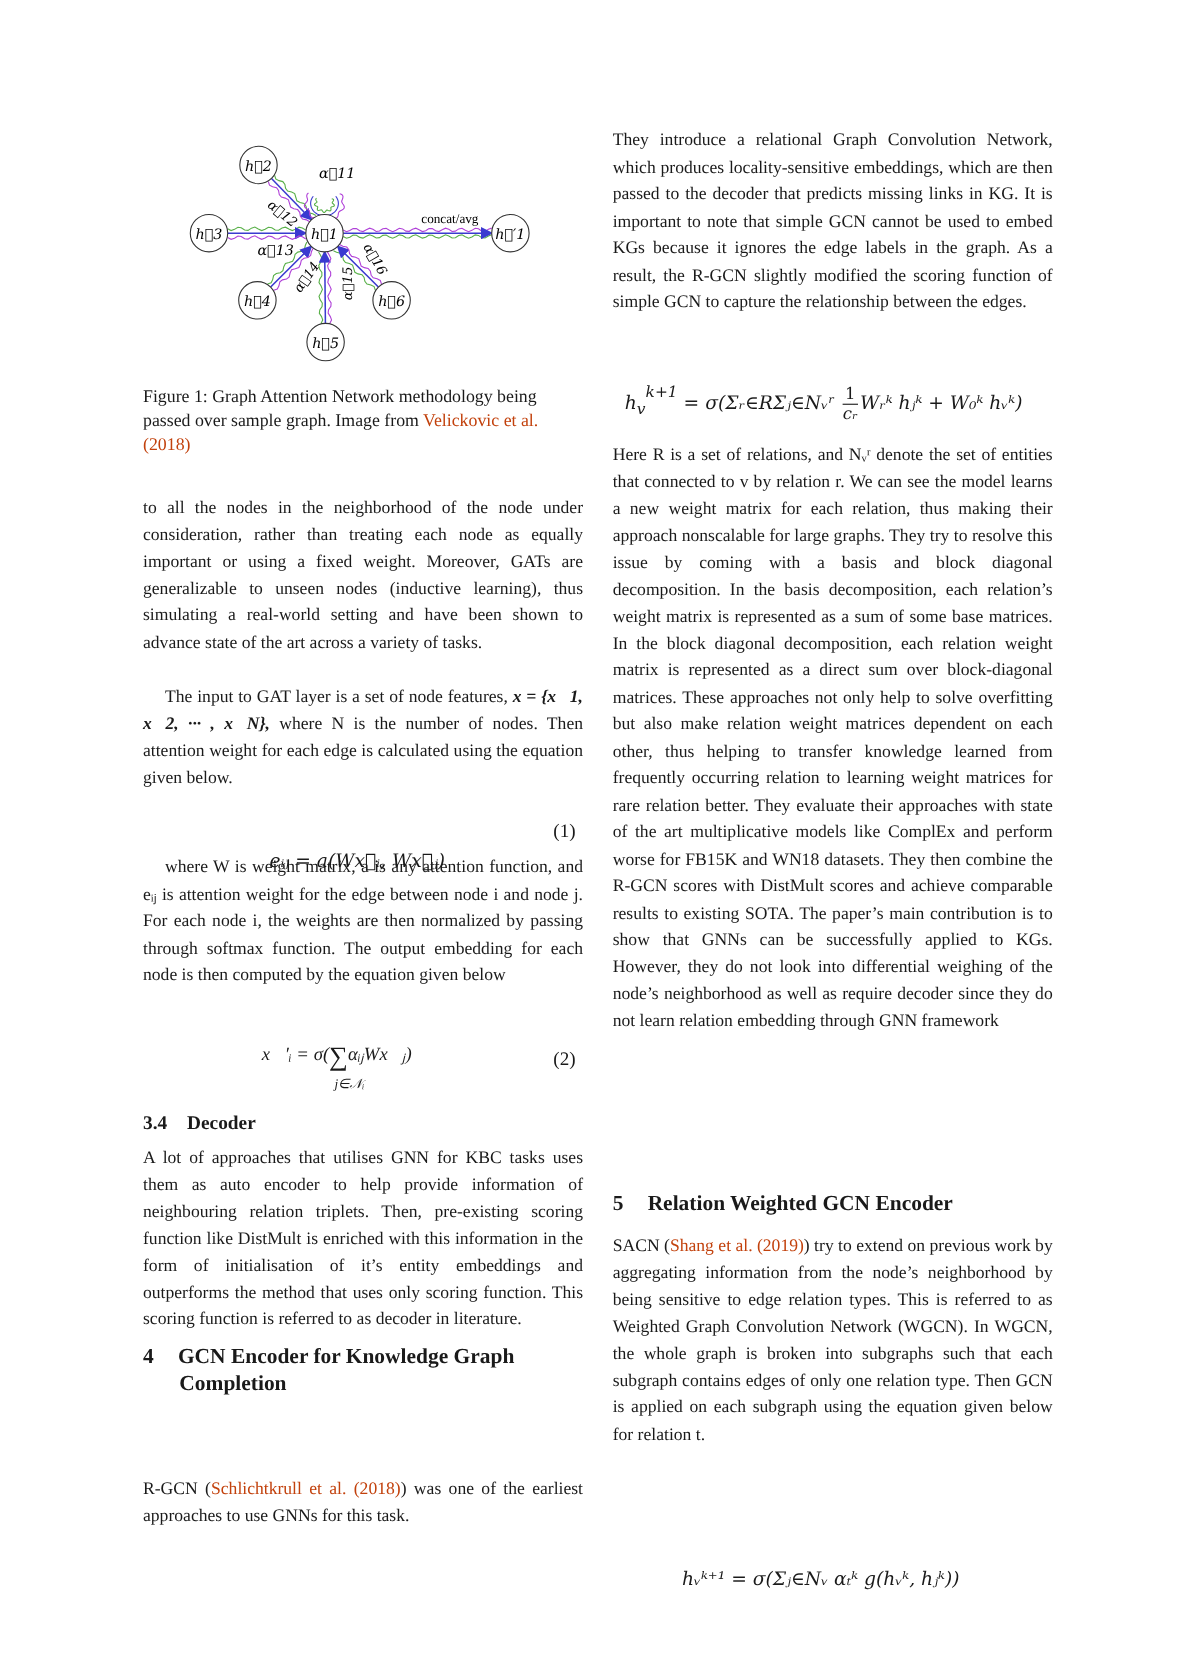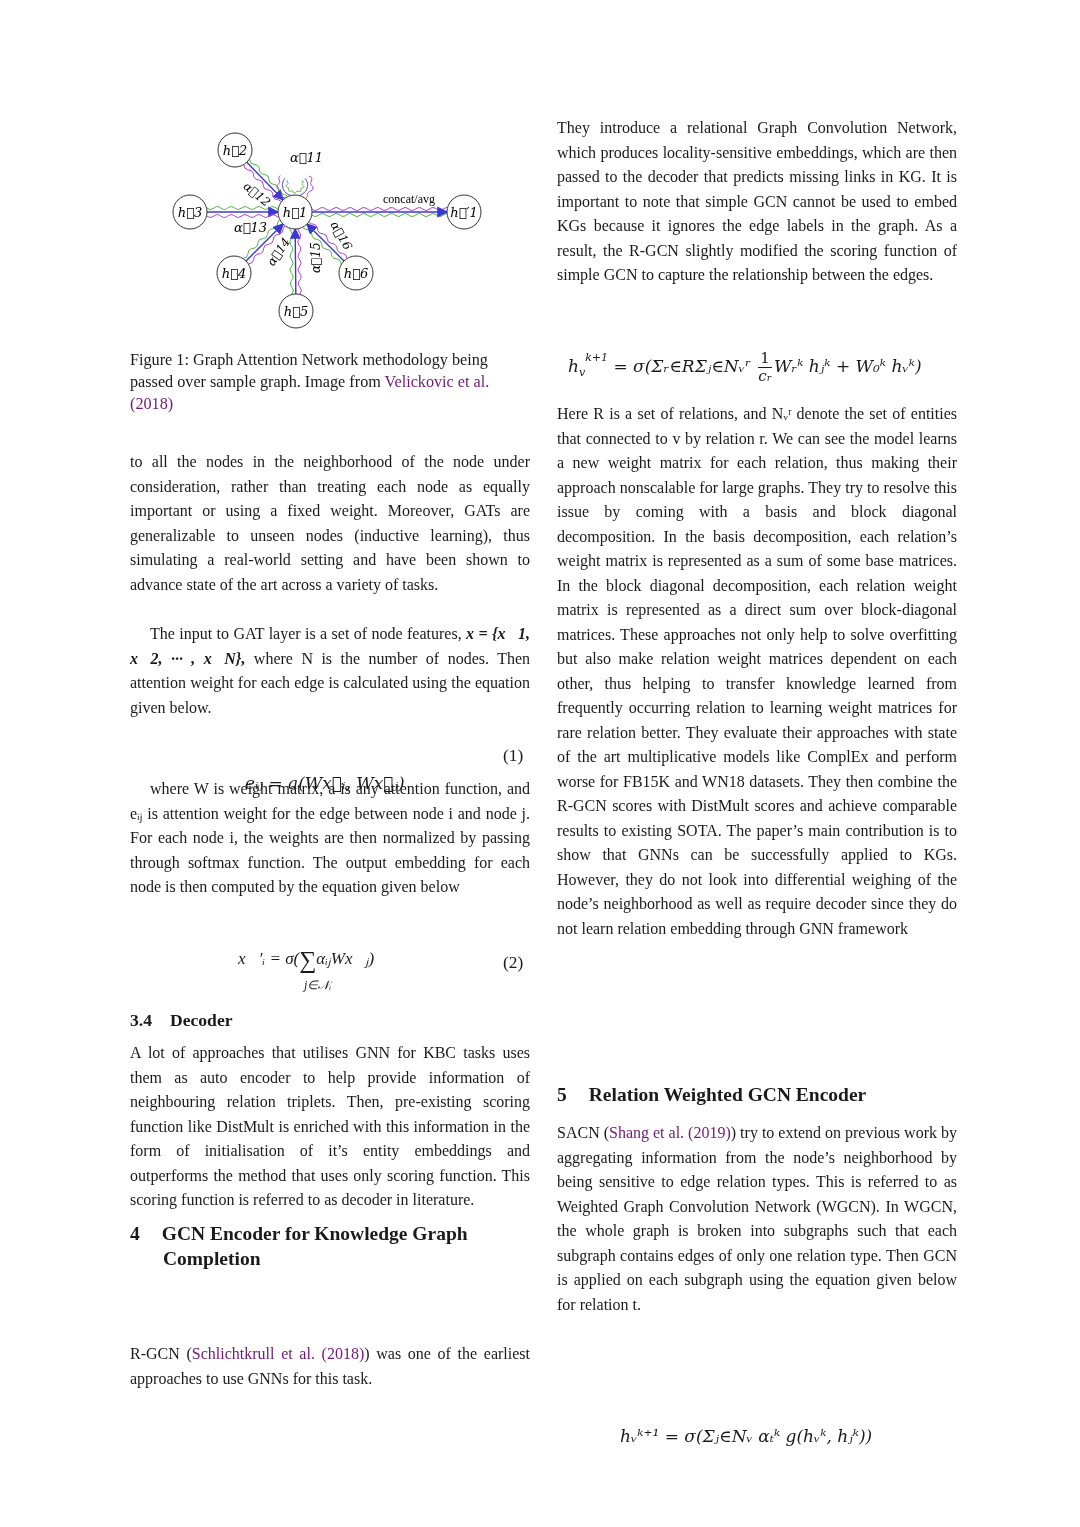--- a/index.html
+++ b/index.html
@@ -1,30 +1,30 @@
 <!DOCTYPE html>
 <html><head>
 <meta charset="utf-8">
 <style>
   html, body { margin: 0; padding: 0; background: #ffffff; }
   body { width: 1080px; height: 1527px; position: relative; overflow: hidden;
          font-family: "Liberation Serif", serif; color: #1a1a1a; }
   p, .line { margin: 0; }
   .txt { font-size: 16px; line-height: 24.5px; text-align: justify; }
   .txt.indent { text-indent: 20px; }
-  .cite { color: #701a75; }
+  .cite { color: #c2410c; }
   .caption { position: absolute; left: 130px; top: 349px; width: 400px;
              font-size: 16.2px; line-height: 22px; }
   .eqn { position: absolute; font-family: "DejaVu Serif", serif; font-size: 17px; }
   .eqnum { position: absolute; font-size: 17.4px; }
   .heading { position: absolute; font-weight: bold; font-size: 19.5px; line-height: 25px; }
   .subheading { position: absolute; font-weight: bold; font-size: 17.6px; }
   .i { font-style: italic; }
   .b { font-weight: bold; font-style: italic; }
-  sub, sup { font-size: 11px; }
+  sub, sup { font-size: 14px; }
   svg text { font-family: "DejaVu Serif", serif; }
 </style>
 </head>
 <body>
 
 <svg style="position:absolute;left:170px;top:125px;" width="330" height="210" viewBox="0 0 330 210">
   <defs>
     <marker id="arrB" markerWidth="8" markerHeight="8" refX="7" refY="4" orient="auto">
         <path d="M0,0 L8,4 L0,8 z" fill="#3a3ad0"></path>
       </marker>

